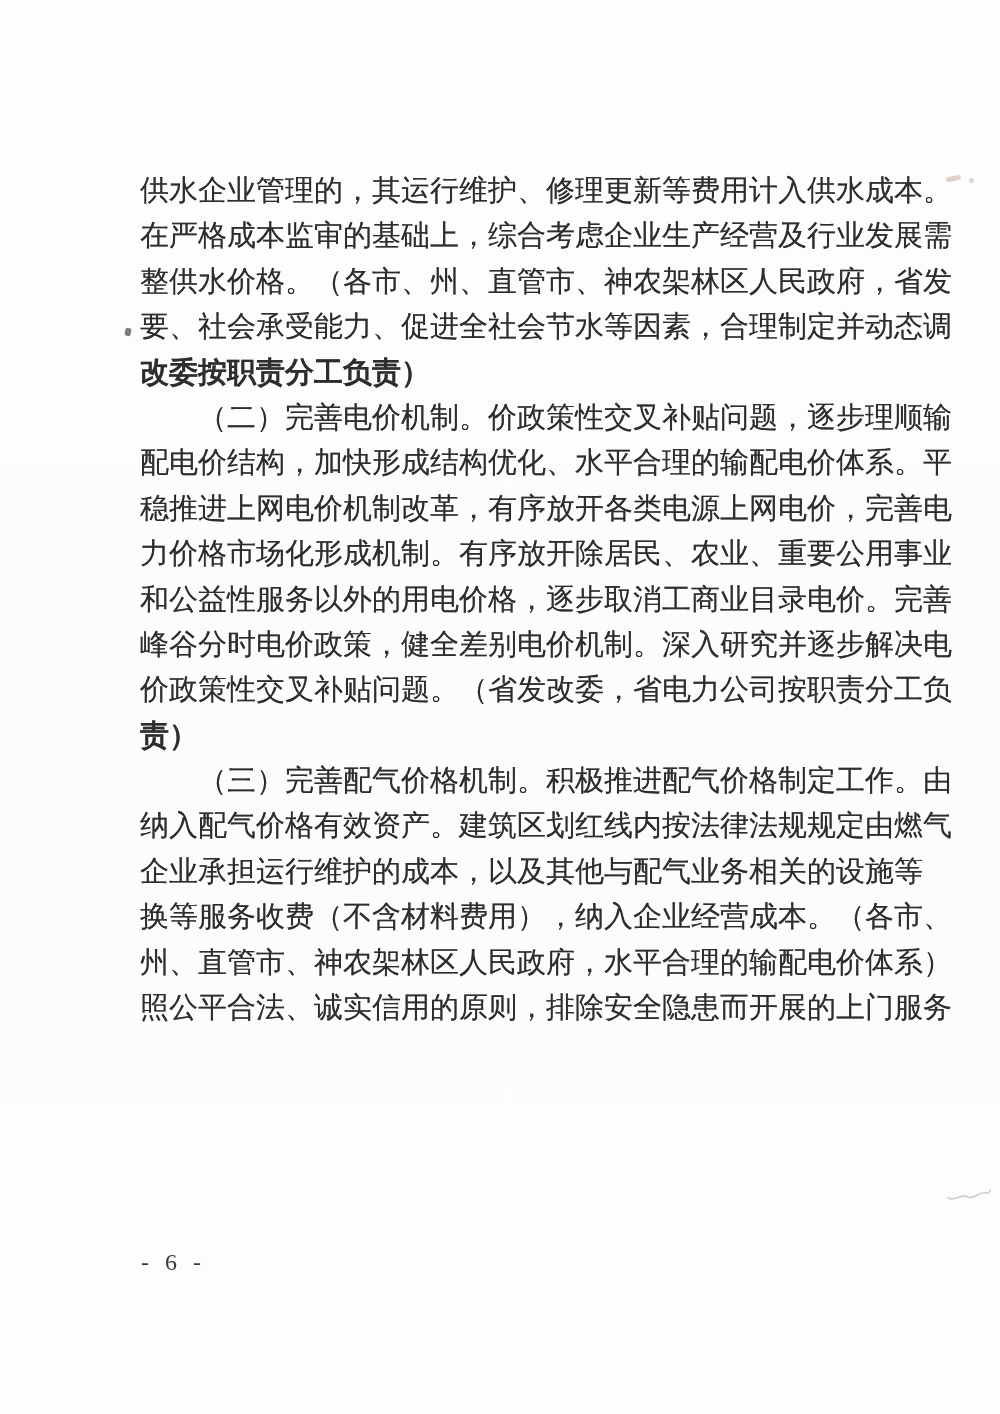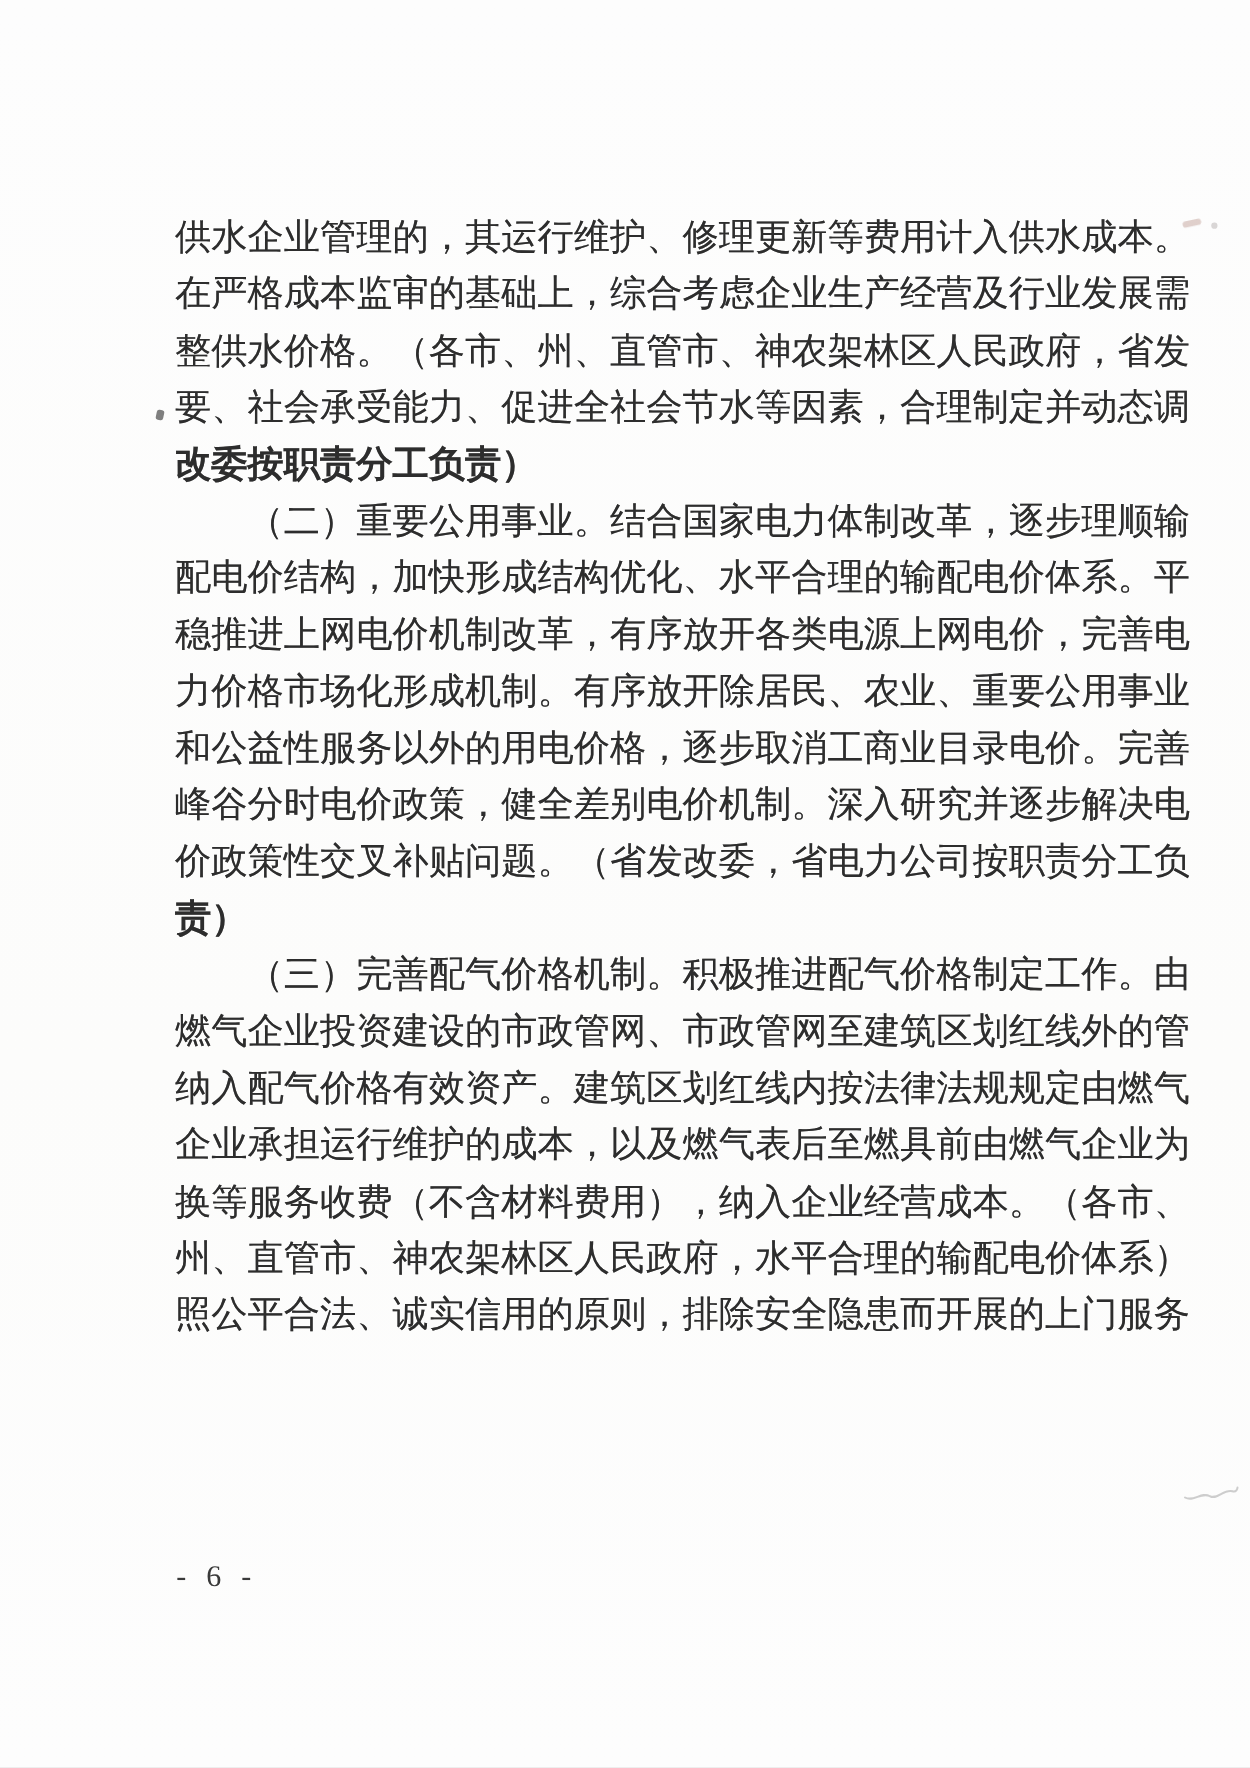--- a/index.html
+++ b/index.html
@@ -74,34 +74,33 @@
 
   <div class="text-block">
       <div class="paragraph">
         <div class="line">供水企业管理的，其运行维护、修理更新等费用计入供水成本。</div>
         <div class="line">在严格成本监审的基础上，综合考虑企业生产经营及行业发展需</div>
         <div class="line">整供水价格。（各市、州、直管市、神农架林区人民政府，省发</div>
         <div class="line">要、社会承受能力、促进全社会节水等因素，合理制定并动态调</div>
         <div class="line line--flush">改委按职责分工负责）</div>
       </div>
       <div class="paragraph">
-        <div class="line line--indent">（二）重要公用事业。结合国家电力体制改革，逐步理顺输</div>
+        <div class="line line--indent">（二）完善电价机制。价政策性交叉补贴问题，逐步理顺输</div>
         <div class="line">配电价结构，加快形成结构优化、水平合理的输配电价体系。平</div>
         <div class="line">稳推进上网电价机制改革，有序放开各类电源上网电价，完善电</div>
         <div class="line">力价格市场化形成机制。有序放开除居民、农业、重要公用事业</div>
         <div class="line">和公益性服务以外的用电价格，逐步取消工商业目录电价。完善</div>
         <div class="line">峰谷分时电价政策，健全差别电价机制。深入研究并逐步解决电</div>
         <div class="line">价政策性交叉补贴问题。（省发改委，省电力公司按职责分工负</div>
         <div class="line line--flush">责）</div>
       </div>
       <div class="paragraph">
         <div class="line line--indent">（三）完善配气价格机制。积极推进配气价格制定工作。由</div>
-        <div class="line">燃气企业投资建设的市政管网、市政管网至建筑区划红线外的管</div>
         <div class="line">纳入配气价格有效资产。建筑区划红线内按法律法规规定由燃气</div>
-        <div class="line">企业承担运行维护的成本，以及燃气表后至燃具前由燃气企业为</div>
+        <div class="line">企业承担运行维护的成本，以及其他与配气业务相关的设施等</div>
         <div class="line">换等服务收费（不含材料费用），纳入企业经营成本。（各市、</div>
         <div class="line">州、直管市、神农架林区人民政府，水平合理的输配电价体系）</div>
       </div>
       <div class="paragraph">
         <div class="line">照公平合法、诚实信用的原则，排除安全隐患而开展的上门服务</div>
       </div>
     </div>
 
   <div class="page-number">- 6 -</div>
 

